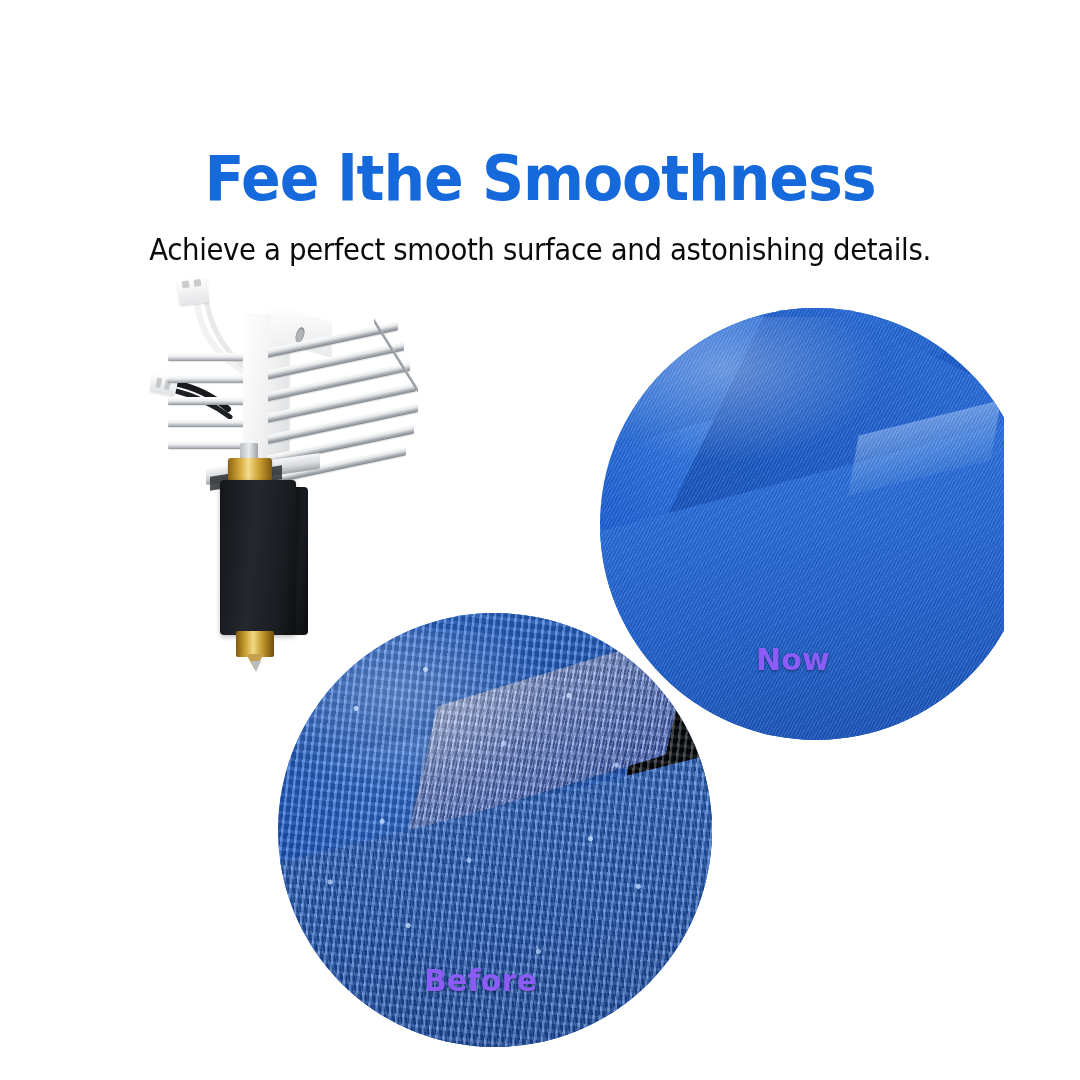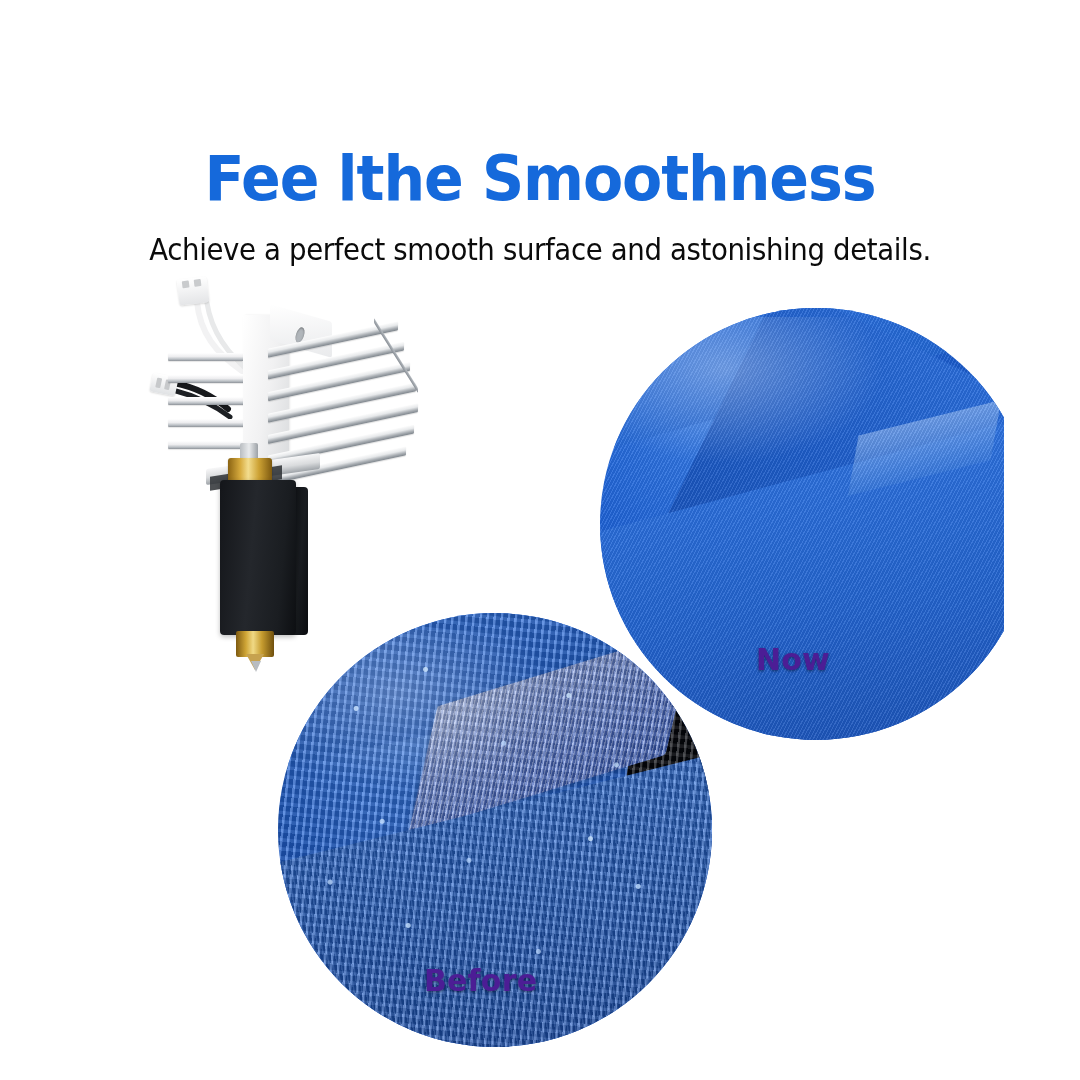--- a/index.html
+++ b/index.html
@@ -456,21 +456,21 @@
     position: absolute;
     left: 2%;
     top: 4%;
     width: 60%;
     height: 36%;
     background: radial-gradient(ellipse at 42% 40%, rgba(255,255,255,0.22), rgba(255,255,255,0) 72%);
   }
 
   .circle-label {
     position: absolute;
-    color: #4c1d95;
+    color: #8b5cf6;
     font-family: "DejaVu Sans", sans-serif;
     font-weight: bold;
     font-size: 30px;
     letter-spacing: 0.2px;
     text-shadow: 0 1px 3px rgba(0,0,0,0.45);
     z-index: 6;
     white-space: nowrap;
   }
   .label-now { left: 756px; top: 642px; }
   .label-before { left: 424px; top: 963px; }

